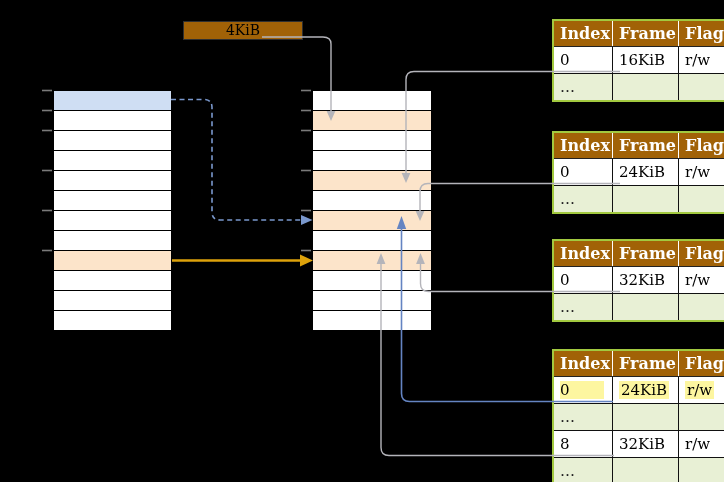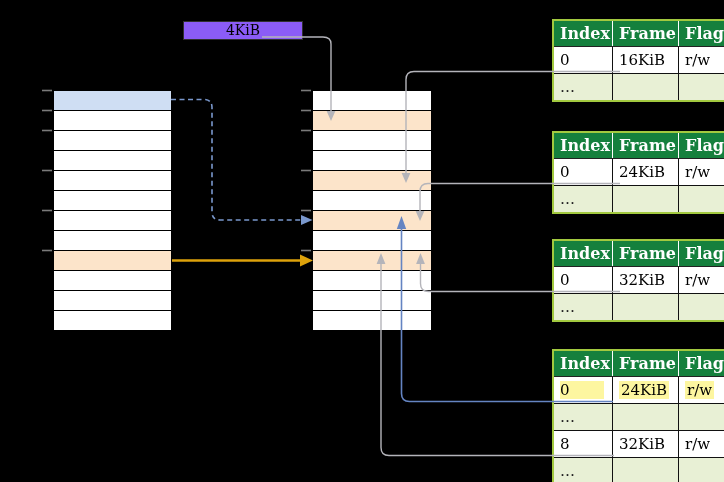--- a/index.html
+++ b/index.html
@@ -10,27 +10,27 @@
   .memcol{position:absolute;border:1px solid #000;background:#fff;}
   #left-col{left:53px;top:90px;width:117px;}
   #mid-col{left:312px;top:90px;width:118px;}
   .mrow{height:19px;border-bottom:1px solid #000;background:#fff;}
   .mrow:last-child{border-bottom:none;}
   .mrow.blue{background:#cfdef3;}
   .mrow.orange{background:#fce4ca;}
 
   
   .label-box{position:absolute;left:183px;top:21px;width:118px;height:17px;
-             background:#8b5cf6;border:1px solid #2f2f2f;text-align:center;
+             background:#a16207;border:1px solid #2f2f2f;text-align:center;
              font-size:14px;line-height:17px;color:#000;}
 
   
   table.ptable{position:absolute;border-collapse:collapse;table-layout:fixed;
                border:2px solid #a2c93f;background:#fff;}
-  table.ptable th{width:56px;background:#15803d;color:#fff;font-weight:bold;
+  table.ptable th{width:56px;background:#a16207;color:#fff;font-weight:bold;
                   font-size:16px;text-align:left;height:21px;padding:2px 2px 2px 6px;
                   border-right:1px solid #fff;border-bottom:1px solid #222;}
   table.ptable th.c2{width:60px;text-align:center;}
   table.ptable th.c3{width:53px;border-right:none;}
   table.ptable td{font-size:15px;color:#000;height:22px;padding:2px 2px 2px 6px;
                   border:1px solid #111;background:#fff;vertical-align:middle;}
   table.ptable tr.alt td{background:#e8f0d5;color:#222;}
   .hl{background:#fdf6a0;}
   .hl-idx{display:inline-block;min-width:44px;}
   .hl-pad{padding:0 2px;}

